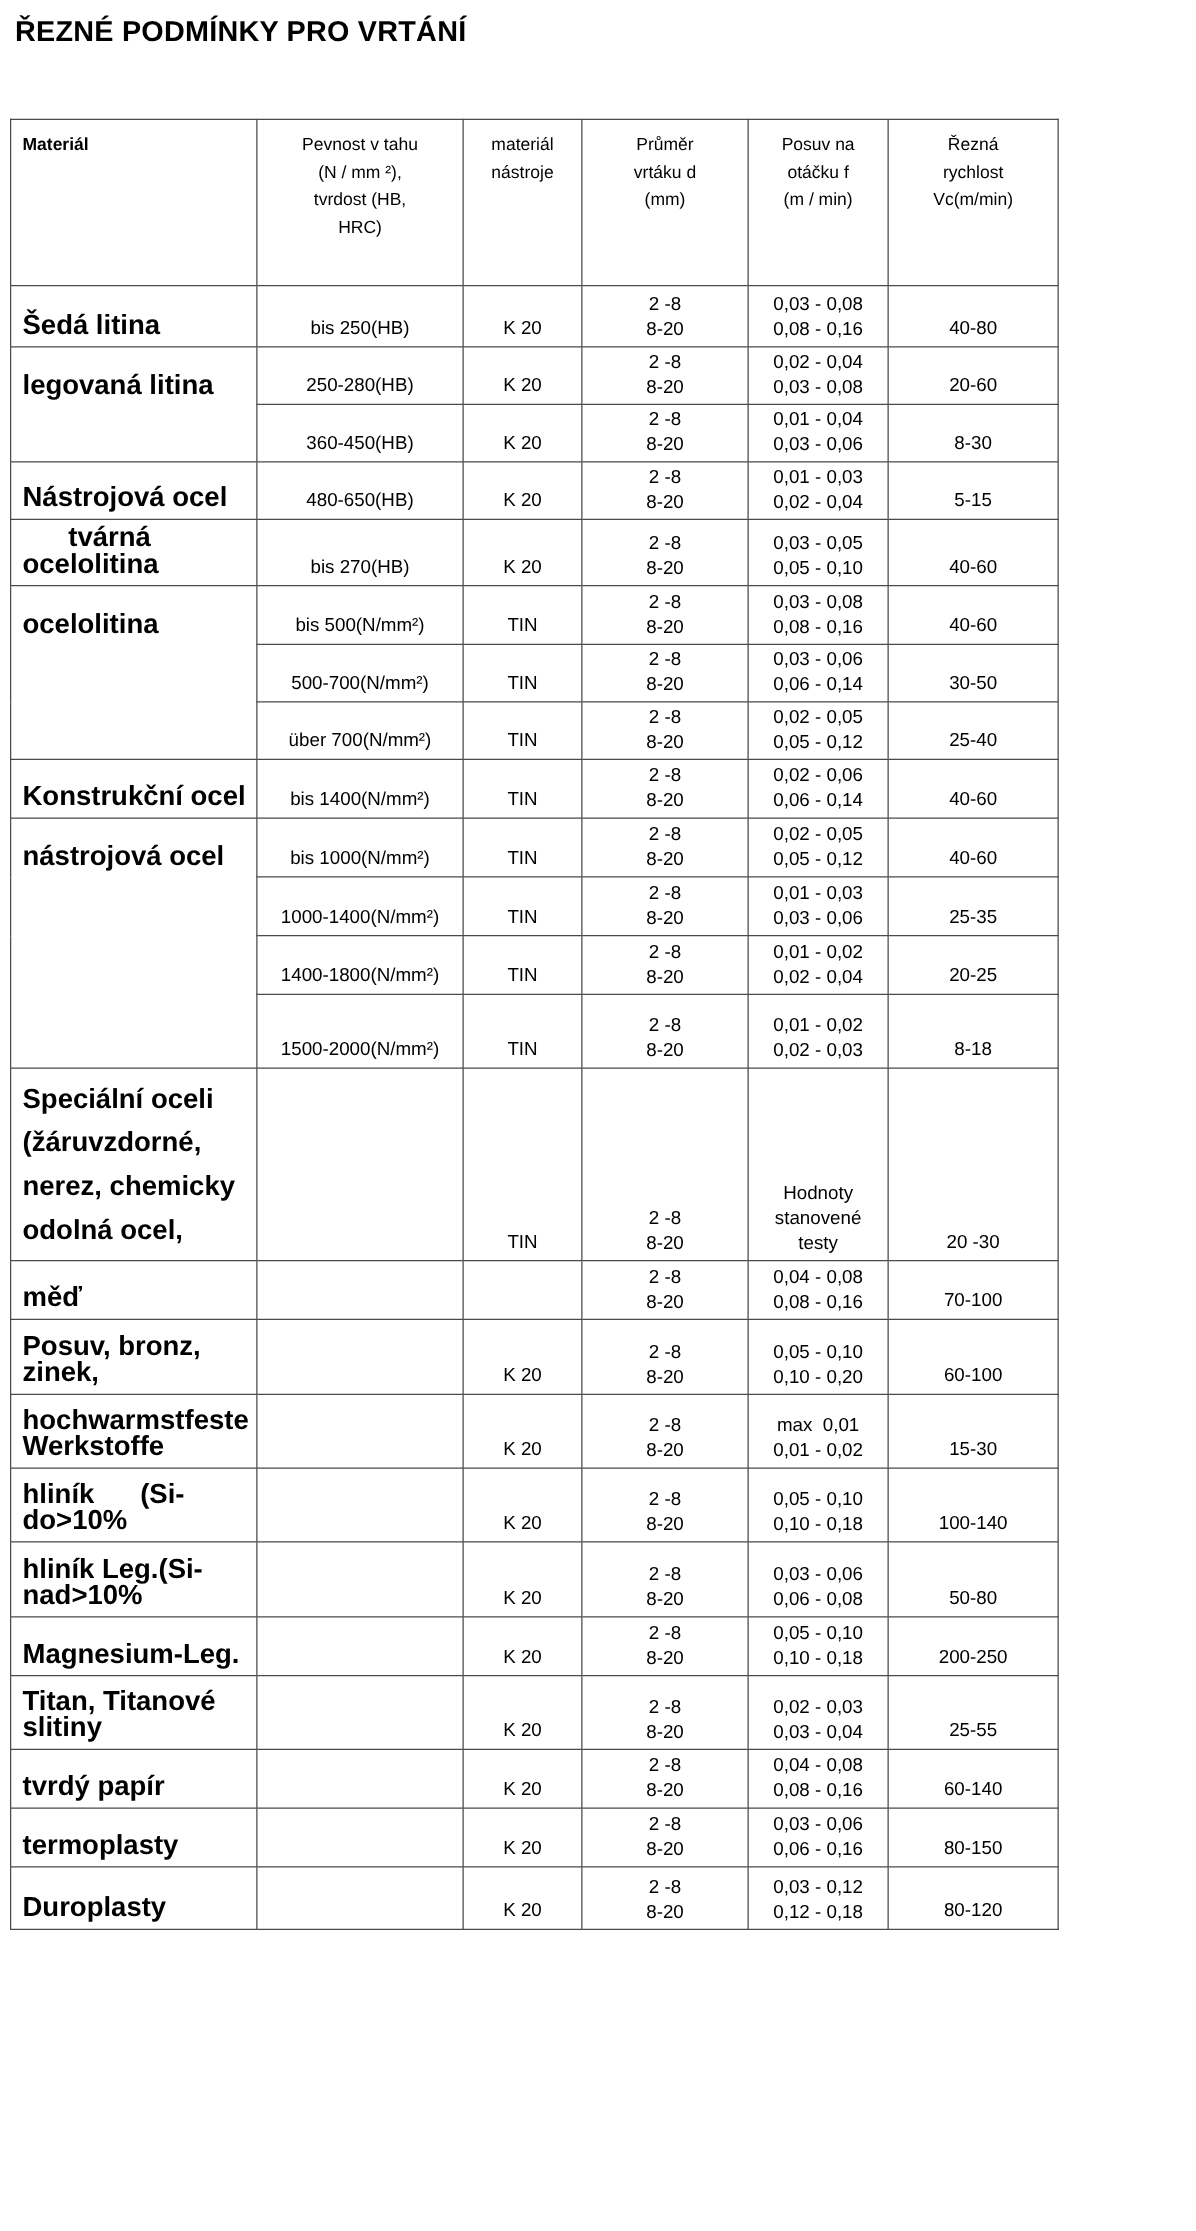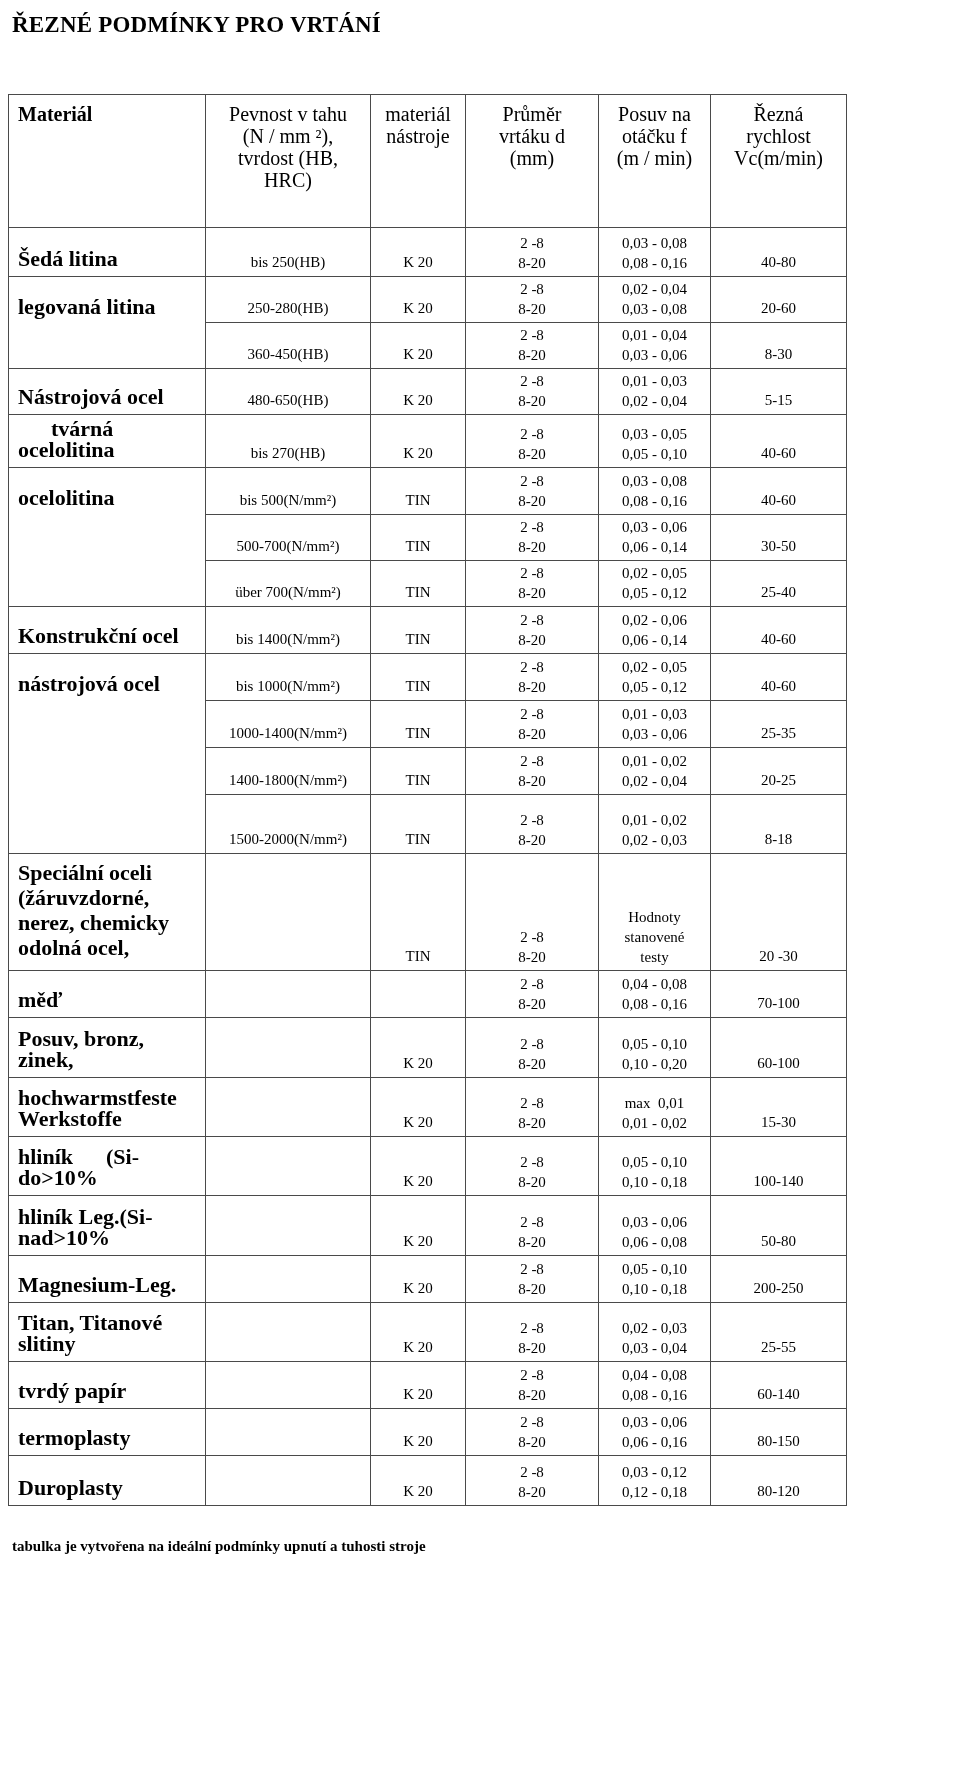--- a/index.html
+++ b/index.html
@@ -8,42 +8,41 @@
     background: #ffffff;
     color: #000000;
     font-family: "Liberation Sans", sans-serif;
   }
   body {
     width: 957px;
     min-height: 1785px;
   }
   .page {
     padding: 12px 16px 0 8px;
-    font-family: Liberation Serif, serif;
   }
   .title {
     font-size: 23px;
     font-weight: bold;
     margin: 0 0 0 4px;
     letter-spacing: 0.2px;
   }
   table.cc-table {
     border-collapse: collapse;
     table-layout: fixed;
     width: 838px;
     margin-top: 56px;
   }
   .cc-table th, .cc-table td {
     border: 1px solid #4a4a4a;
     overflow: hidden;
   }
   #header-row { height: 133px; }
   .cc-table th {
     font-weight: normal;
-    font-size: 20px;
+    font-size: 14px;
     vertical-align: top;
     text-align: center;
     padding: 8px 4px 0 4px;
     white-space: pre-line;
     line-height: 22px;
   }
   .cc-table th.th-material {
     text-align: left;
     font-weight: bold;
     padding-left: 9px;
@@ -64,21 +63,21 @@
     line-height: 21px;
     border-radius: 14px;
   }
   .cc-table td.material.merged {
     vertical-align: top;
     padding-top: 19px;
   }
   .cc-table td.material.vtop {
     vertical-align: top;
     padding-top: 6px;
-    line-height: 25px;
+    line-height: 35px;
   }
   .cc-table td.diameter,
   .cc-table td.feed {
     white-space: pre-wrap;
     line-height: 20px;
     padding-bottom: 3px;
   }
   .footnote {
     font-weight: bold;
     font-size: 15px;
@@ -361,14 +360,13 @@
           <td class="tool">K 20</td>
           <td class="diameter">2 -8
 8-20</td>
           <td class="feed">0,03 - 0,12
 0,12 - 0,18</td>
           <td class="speed">80-120</td>
         </tr>
       </tbody>
   </table>
 
-  <p class="footnote">tabulka je vytvořena na ideální podmínky upnutí a tuhosti stroje</p>
 </div>
 
 </body></html>

